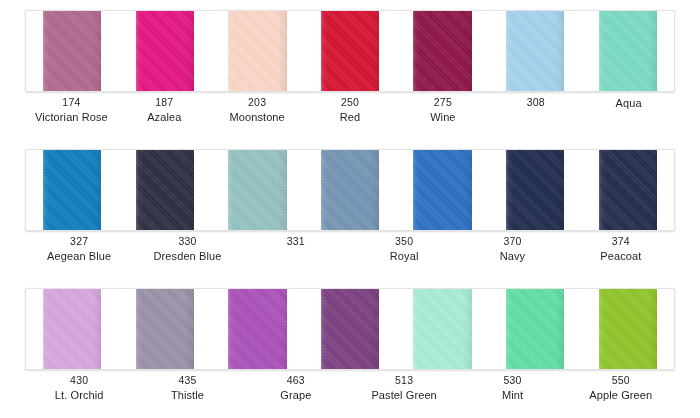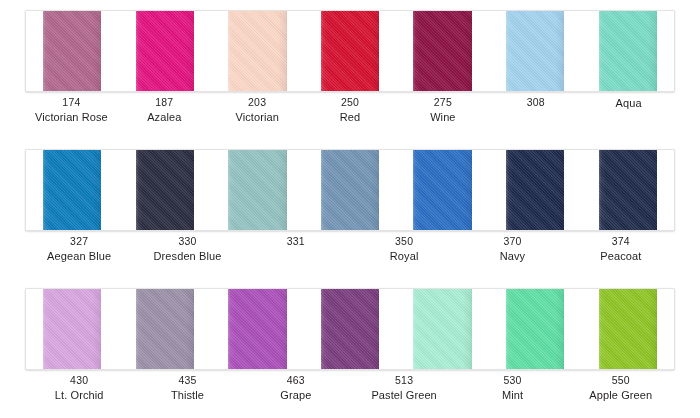--- a/index.html
+++ b/index.html
@@ -153,21 +153,21 @@
         <div class="label-cell">
           <div class="label-code">174</div>
           <div class="label-name">Victorian Rose</div>
         </div>
         <div class="label-cell">
           <div class="label-code">187</div>
           <div class="label-name">Azalea</div>
         </div>
         <div class="label-cell">
           <div class="label-code">203</div>
-          <div class="label-name">Victorian</div>
+          <div class="label-name">Moonstone</div>
         </div>
         <div class="label-cell">
           <div class="label-code">250</div>
           <div class="label-name">Red</div>
         </div>
         <div class="label-cell">
           <div class="label-code">275</div>
           <div class="label-name">Wine</div>
         </div>
         <div class="label-cell">

